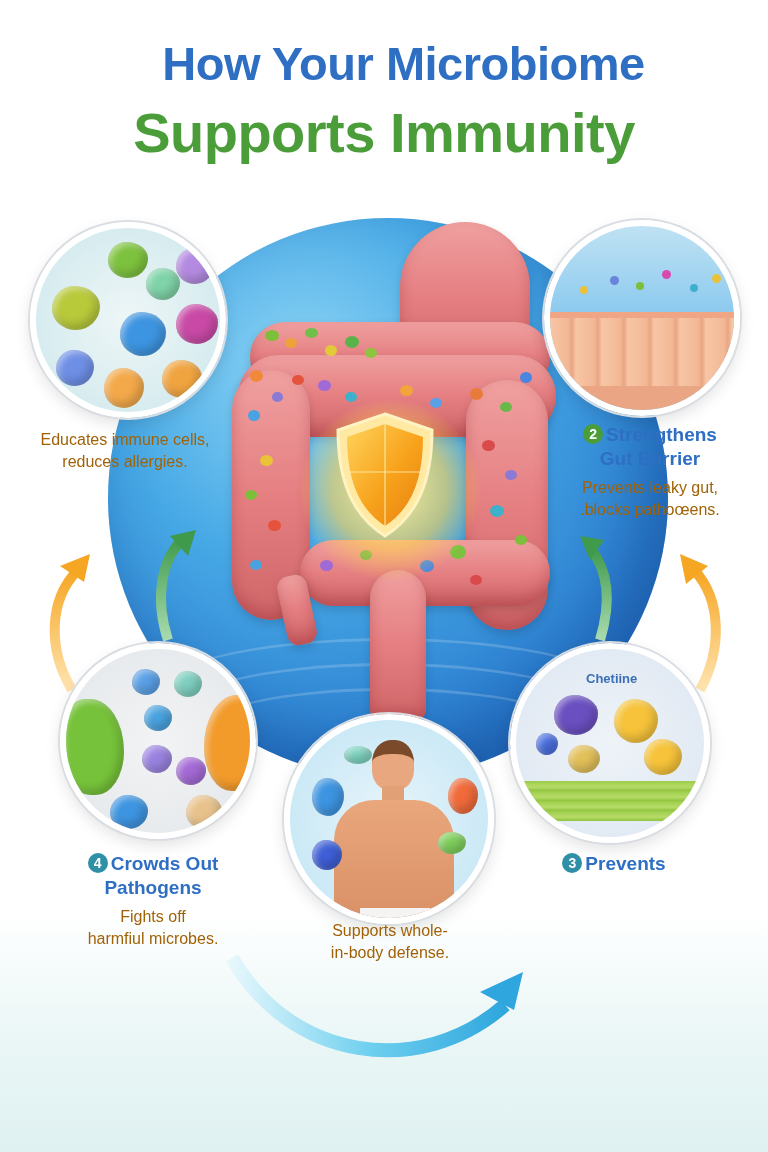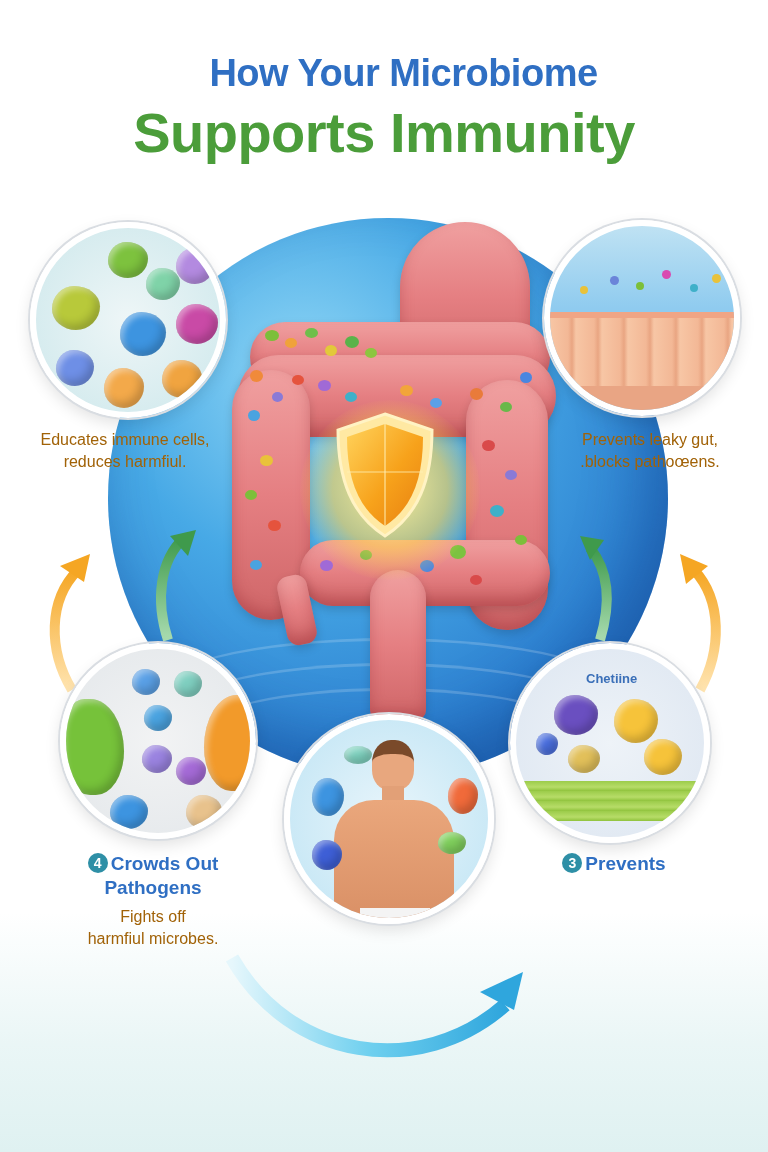--- a/index.html
+++ b/index.html
@@ -5,21 +5,21 @@
   * { box-sizing: border-box; margin: 0; padding: 0; }
   html, body { width: 768px; height: 1152px; overflow: hidden; background: #ffffff; }
   body { position: relative; font-family: "Liberation Sans", "DejaVu Sans", sans-serif; }
 
   .bottom-wash {
     position: absolute; left: 0; right: 0; bottom: 0; height: 240px;
     background: linear-gradient(180deg, rgba(255,255,255,0) 0%, #eaf6f6 55%, #dff1f1 100%);
   }
 
   .title { position: absolute; left: 0; right: 0; text-align: center; font-weight: bold; }
-  .title-1 { top: 52px; font-size: 38px; letter-spacing: -0.5px; padding-left: 39px; }
+  .title-1 { top: 36px; font-size: 47px; letter-spacing: -0.5px; padding-left: 39px; }
   .title-2 { top: 100px; font-size: 56px; letter-spacing: -0.5px; }
 
   
   .sphere {
     position: absolute; left: 108px; top: 218px; width: 560px; height: 560px; border-radius: 50%;
     background: radial-gradient(circle at 35% 28%, #8fd6f5 0%, #47a9e6 35%, #2c7fd0 70%, #1f63b8 100%);
     box-shadow: inset -20px -30px 60px rgba(10,50,120,0.35);
   }
   .sphere-wave { position: absolute; border-radius: 50%; border-top: 3px solid rgba(255,255,255,0.18); }
 
@@ -213,25 +213,29 @@
   <div class="blob" style="left:20px;top:84px;width:22px;height:22px;background:#4a6fe0;"></div>
   <div class="blob" style="left:52px;top:96px;width:32px;height:28px;background:#e2c05a;"></div>
   <div class="blob" style="left:98px;top:50px;width:44px;height:44px;background:#f6c33a;"></div>
   <div class="blob" style="left:128px;top:90px;width:38px;height:36px;background:#f6c33a;"></div>
   <div style="position:absolute;left:0;top:132px;width:100%;height:40px;background:repeating-linear-gradient(180deg,#9ccc4a 0px,#b7dc68 6px,#8fc23c 10px);"></div>
 </div>
 
 <div class="card" style="left:10px;top:423px;width:230px;">
   <div class="card-desc">
     <span>Educates immune cells,</span><br>
-    <span>reduces harmfiul.</span>
+    <span>reduces allergies.</span>
   </div>
 </div>
 
 <div class="card" style="left:538px;top:423px;width:224px;">
+  <div class="card-title">
+    <span class="badge" style="background:#4b9d3a;">2</span><span>Strengthens</span><br>
+    <span>Gut Barrier</span>
+  </div>
   <div class="card-desc">
     <span>Prevents leaky gut,</span><br>
     <span>.blocks pathoœens.</span>
   </div>
 </div>
 
 <div class="card" style="left:43px;top:852px;width:220px;">
   <div class="card-title">
     <span class="badge" style="background:#2e8fa6;">4</span><span>Crowds Out</span><br>
     <span>Pathogens</span>
@@ -242,13 +246,17 @@
   </div>
 </div>
 
 <div class="card" style="left:494px;top:852px;width:240px;">
   <div class="card-title">
     <span class="badge" style="background:#2e8fa6;">3</span><span>Prevents</span><br>
   </div>
 </div>
 
 <div class="card" style="left:270px;top:914px;width:240px;">
+  <div class="card-desc">
+    <span>Supports whole-</span><br>
+    <span>in-body defense.</span>
+  </div>
 </div>
 
 </body></html>

